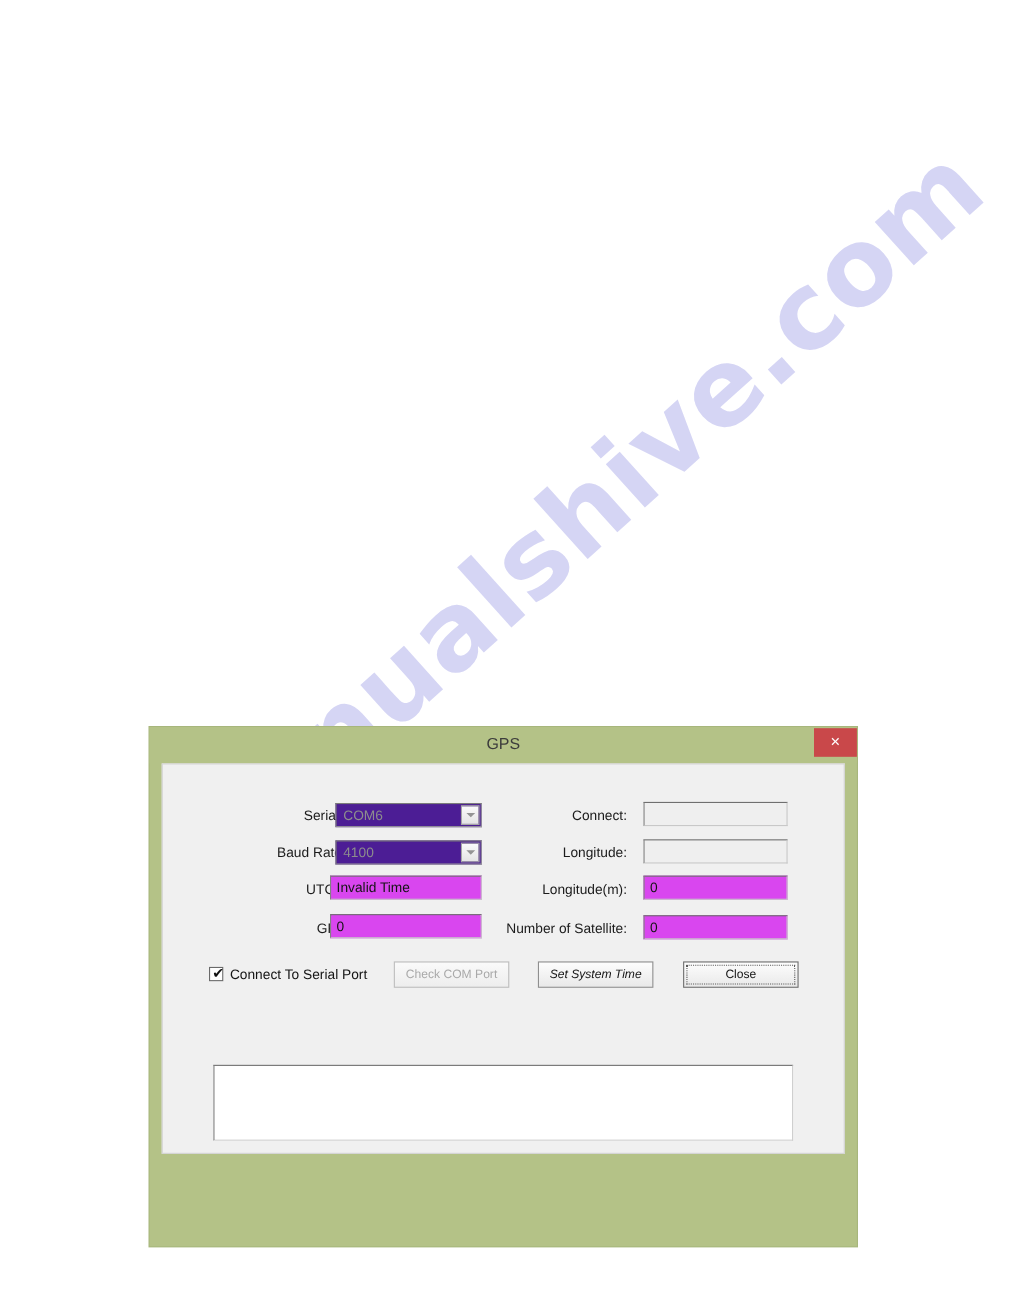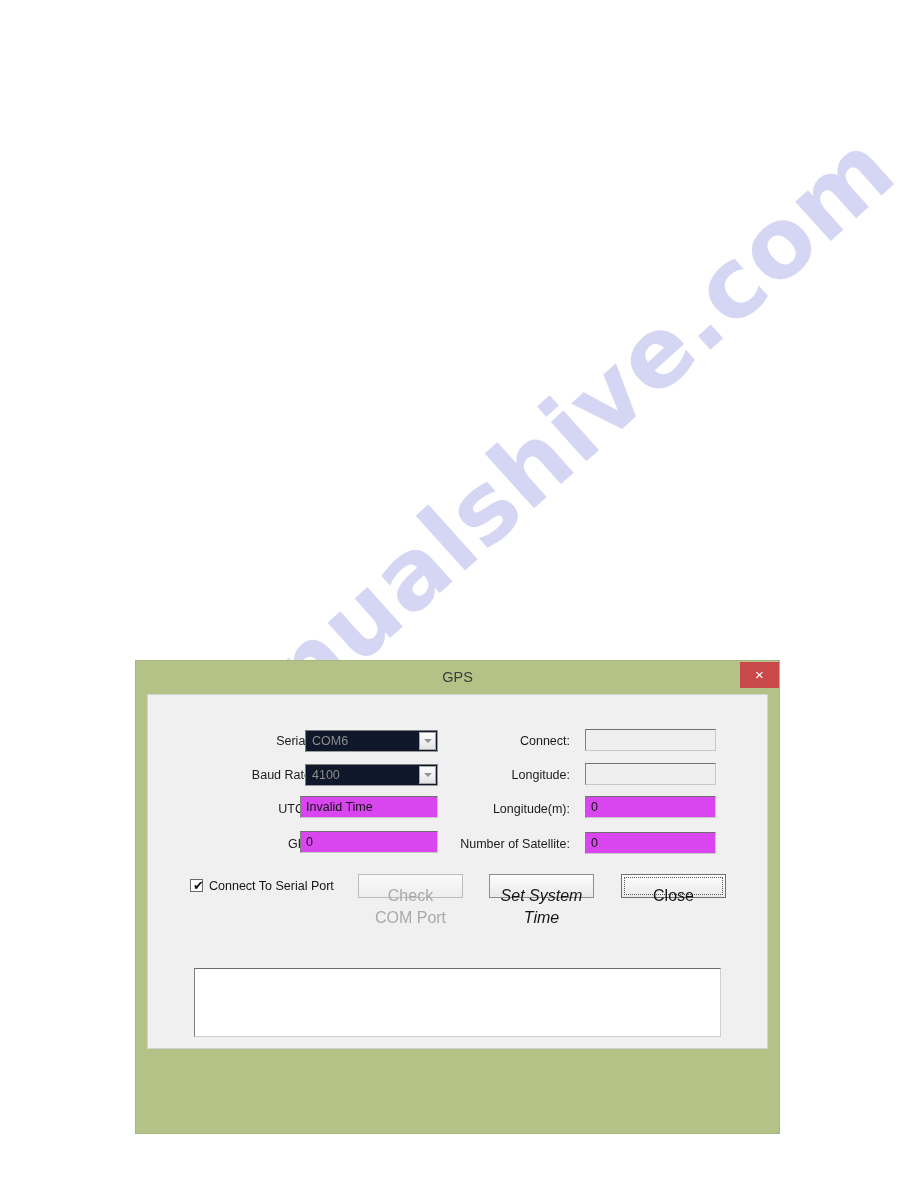--- a/index.html
+++ b/index.html
@@ -109,21 +109,21 @@
     font-size: 12.5px;
     color: #1b1b1b;
     white-space: nowrap;
     text-align: right;
   }
 
   
   .combo {
     position: absolute;
     height: 22px;
-    background: #0f172a;
+    background: #4c1d95;
     border: 1px solid #9a9a9a;
     border-top-color: #7b7b7b;
     border-left-color: #7b7b7b;
     box-sizing: border-box;
   }
   .combo .combo-value {
     position: absolute;
     left: 6px;
     top: 0;
     line-height: 20px;
@@ -211,27 +211,27 @@
     white-space: nowrap;
   }
 
   
   .btn {
     position: absolute;
     height: 24px;
     background: linear-gradient(#fdfdfd, #e9e9e9);
     border: 1px solid #8f8f8f;
     box-sizing: border-box;
-    font-size: 16px;
+    font-size: 11px;
     font-family: "Liberation Sans", sans-serif;
     color: #141414;
     text-align: center;
     line-height: 22px;
     cursor: pointer;
-    padding: 10px;
+    padding: 0;
   }
   .btn.disabled {
     color: #a9a9a9;
     background: linear-gradient(#fafafa, #ededed);
     border-color: #bdbdbd;
     cursor: default;
   }
   .btn.focused {
     border: 1px solid #6e6e6e;
   }

